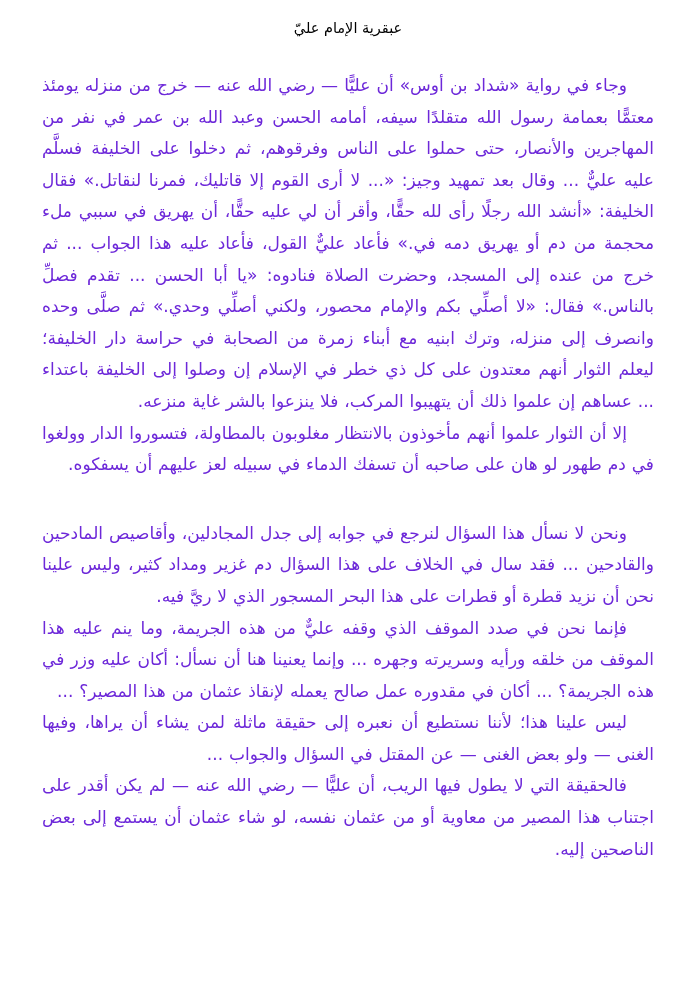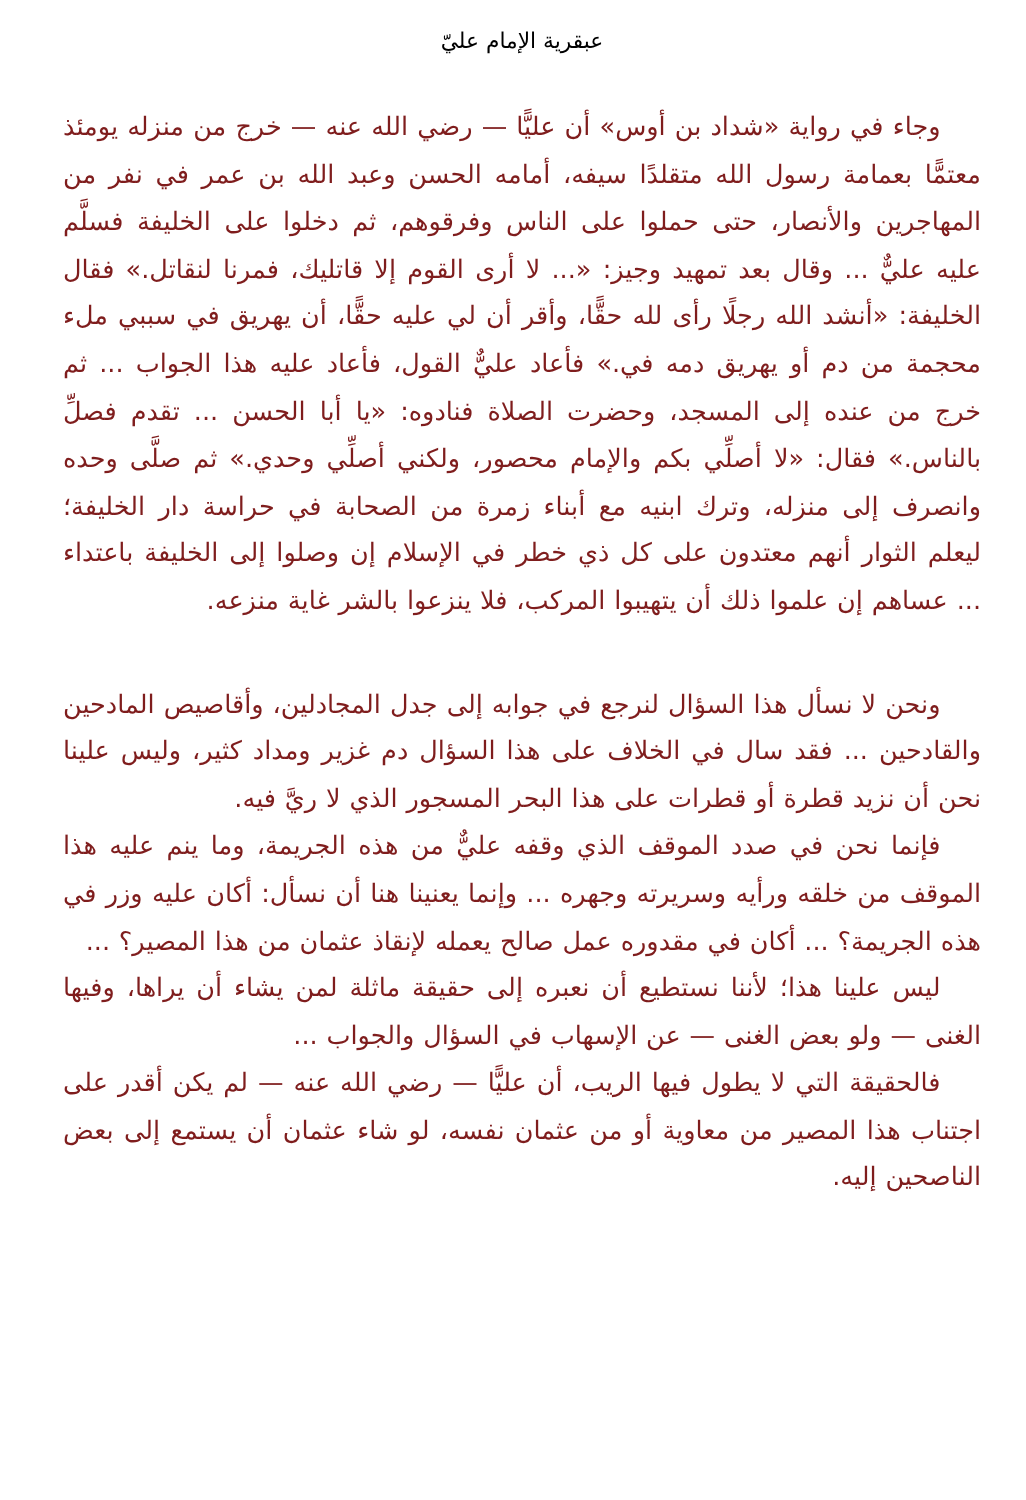--- a/index.html
+++ b/index.html
@@ -27,48 +27,49 @@
     font-weight: 400;
     color: #000000;
   }
   .body-text p {
     margin: 0;
     font-size: 17px;
     line-height: 31.6px;
     text-align: justify;
     text-justify: inter-word;
     text-indent: 27px;
-    color: #7f1d1d;
+    color: #6d28d9;
     word-spacing: 0.5px;
   }
   .body-text p.flush {
     text-indent: 0;
   }
   .section-break {
     height: 37px;
   }
 </style>
 </head>
 <body>
 
 <div class="page">
 
   <div class="running-head">عبقرية الإمام عليّ</div>
 
   <div class="body-text">
 
     <p>وجاء في رواية «شداد بن أوس» أن عليًّا — رضي الله عنه — خرج من منزله يومئذ معتمًّا بعمامة رسول الله متقلدًا سيفه، أمامه الحسن وعبد الله بن عمر في نفر من المهاجرين والأنصار، حتى حملوا على الناس وفرقوهم، ثم دخلوا على الخليفة فسلَّم عليه عليٌّ ... وقال بعد تمهيد وجيز: «... لا أرى القوم إلا قاتليك، فمرنا لنقاتل.» فقال الخليفة: «أنشد الله رجلًا رأى لله حقًّا، وأقر أن لي عليه حقًّا، أن يهريق في سببي ملء محجمة من دم أو يهريق دمه في.» فأعاد عليٌّ القول، فأعاد عليه هذا الجواب ... ثم خرج من عنده إلى المسجد، وحضرت الصلاة فنادوه: «يا أبا الحسن ... تقدم فصلِّ بالناس.» فقال: «لا أصلِّي بكم والإمام محصور، ولكني أصلِّي وحدي.» ثم صلَّى وحده وانصرف إلى منزله، وترك ابنيه مع أبناء زمرة من الصحابة في حراسة دار الخليفة؛ ليعلم الثوار أنهم معتدون على كل ذي خطر في الإسلام إن وصلوا إلى الخليفة باعتداء ... عساهم إن علموا ذلك أن يتهيبوا المركب، فلا ينزعوا بالشر غاية منزعه.</p>
 
+    <p>إلا أن الثوار علموا أنهم مأخوذون بالانتظار مغلوبون بالمطاولة، فتسوروا الدار وولغوا في دم طهور لو هان على صاحبه أن تسفك الدماء في سبيله لعز عليهم أن يسفكوه.</p>
 
     <div class="section-break"></div>
 
 
     <p>ونحن لا نسأل هذا السؤال لنرجع في جوابه إلى جدل المجادلين، وأقاصيص المادحين والقادحين ... فقد سال في الخلاف على هذا السؤال دم غزير ومداد كثير، وليس علينا نحن أن نزيد قطرة أو قطرات على هذا البحر المسجور الذي لا ريَّ فيه.</p>
 
     <p>فإنما نحن في صدد الموقف الذي وقفه عليٌّ من هذه الجريمة، وما ينم عليه هذا الموقف من خلقه ورأيه وسريرته وجهره ... وإنما يعنينا هنا أن نسأل: أكان عليه وزر في هذه الجريمة؟ ... أكان في مقدوره عمل صالح يعمله لإنقاذ عثمان من هذا المصير؟ ...</p>
 
-    <p>ليس علينا هذا؛ لأننا نستطيع أن نعبره إلى حقيقة ماثلة لمن يشاء أن يراها، وفيها الغنى — ولو بعض الغنى — عن الإسهاب في السؤال والجواب ...</p>
+    <p>ليس علينا هذا؛ لأننا نستطيع أن نعبره إلى حقيقة ماثلة لمن يشاء أن يراها، وفيها الغنى — ولو بعض الغنى — عن المقتل في السؤال والجواب ...</p>
 
     <p>فالحقيقة التي لا يطول فيها الريب، أن عليًّا — رضي الله عنه — لم يكن أقدر على اجتناب هذا المصير من معاوية أو من عثمان نفسه، لو شاء عثمان أن يستمع إلى بعض الناصحين إليه.</p>
 
   </div>
 
 </div>
 
 </body></html>

